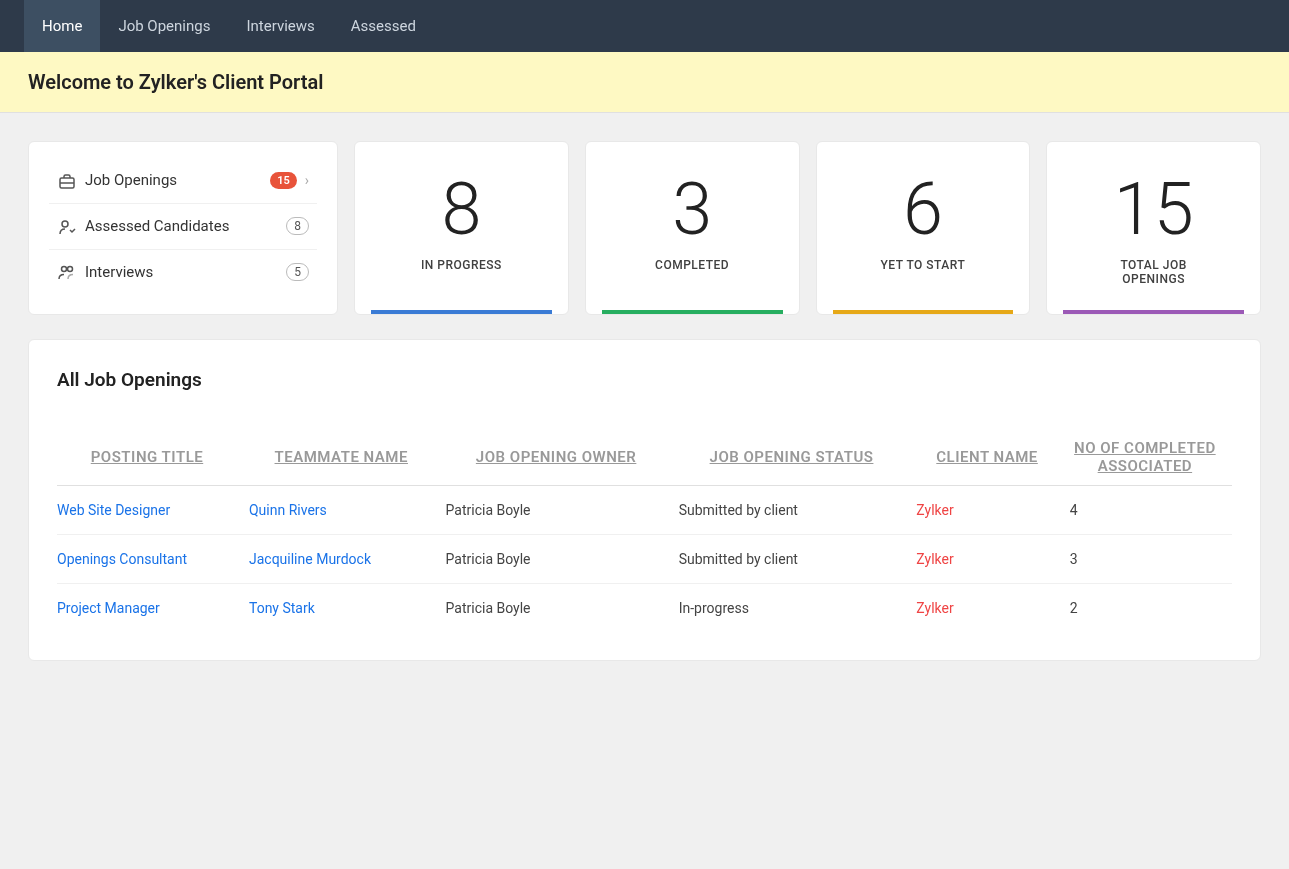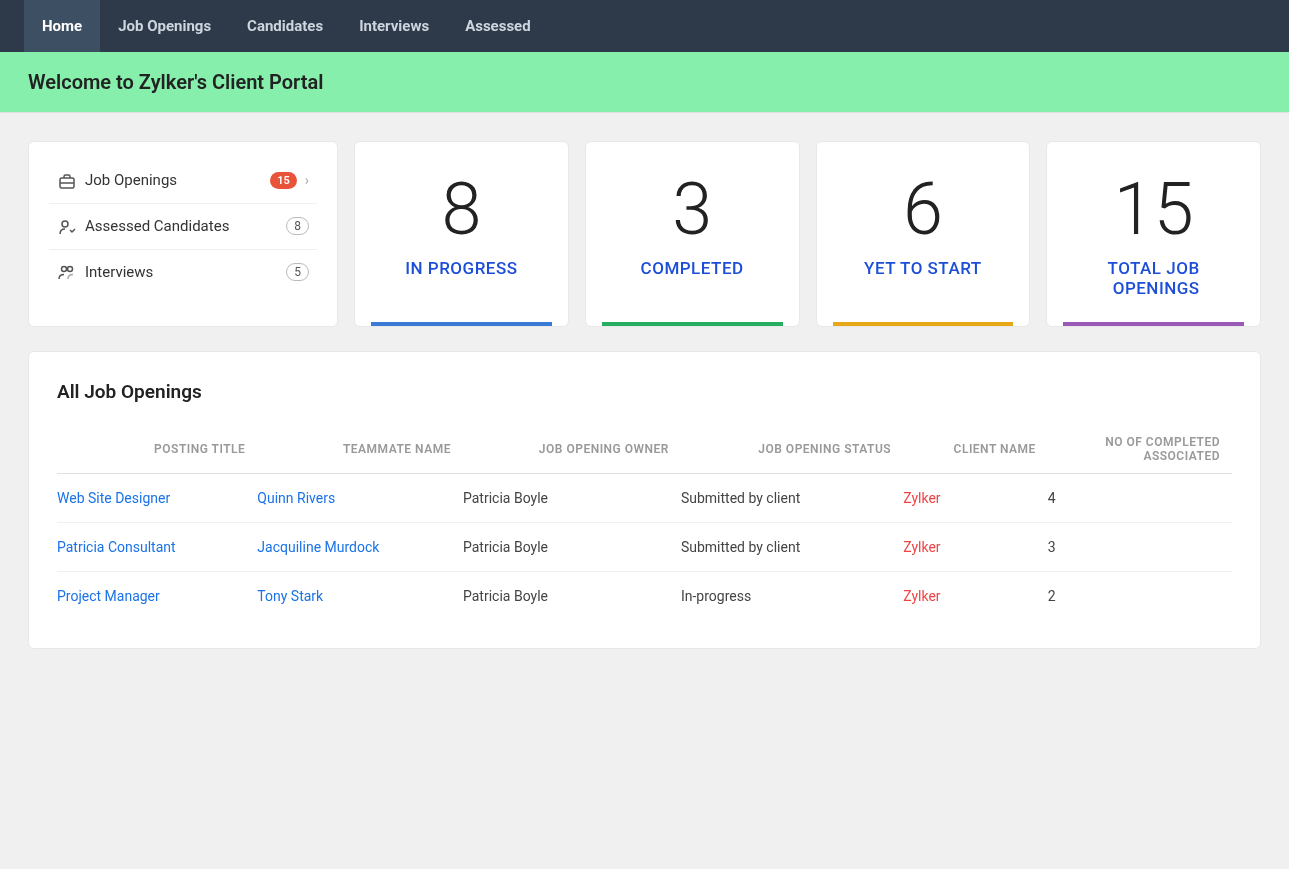--- a/index.html
+++ b/index.html
@@ -11,40 +11,39 @@
       width: 1289px;
     }
 
     
     nav {
       background: #2e3a4a;
       display: flex;
       align-items: center;
       padding: 0 24px;
       height: 52px;
-      font-weight: bold;
     }
     .nav-item {
       color: #cdd5de;
       padding: 0 18px;
       height: 52px;
       display: flex;
       align-items: center;
       font-size: 15px;
       cursor: pointer;
       text-decoration: none;
     }
     .nav-item.active {
       background: #3d4f62;
       color: #fff;
     }
 
     
     .page-header {
-      background: #86efac;
+      background: #fef9c3;
       padding: 18px 28px;
       border-bottom: 1px solid #e0e0e0;
     }
     .page-header h1 {
       font-size: 20px;
       font-weight: 600;
       color: #222;
     }
 
     
@@ -133,24 +132,24 @@
       overflow: hidden;
     }
     .stat-number {
       font-size: 72px;
       font-weight: 300;
       color: #222;
       line-height: 1;
       margin-bottom: 12px;
     }
     .stat-label {
-      font-size: 17px;
-      color: #1d4ed8;
+      font-size: 12px;
+      color: #404040;
       letter-spacing: 0.5px;
-      text-align: right;
+      text-align: center;
       margin-bottom: 24px;
       font-weight: 500;
     }
     .stat-bar {
       width: 100%;
       height: 4px;
       margin-top: auto;
     }
     .bar-blue { background: #3a7bd5; }
     .bar-green { background: #27ae60; }
@@ -161,36 +160,37 @@
     .table-section {
       background: #fff;
       border-radius: 6px;
       border: 1px solid #e8e8e8;
       padding: 28px 28px;
     }
     .table-section h2 {
       font-size: 19px;
       font-weight: 600;
       color: #222;
-      margin-bottom: 24px;
+      margin-bottom: 40px;
     }
     table {
       width: 100%;
       border-collapse: collapse;
     }
     thead tr {
       border-bottom: 1px solid #e0e0e0;
     }
     thead th {
-      font-size: 12px;
+      font-size: 15px;
       color: #999;
       font-weight: 600;
       letter-spacing: 0.5px;
-      text-align: right;
+      text-align: center;
       padding: 8px 12px 10px 0;
+      text-decoration: underline;
     }
     tbody tr {
       border-bottom: 1px solid #f0f0f0;
       margin-left: 44px;
     }
     tbody tr:last-child {
       border-bottom: none;
     }
     tbody td {
       padding: 16px 12px 16px 0;
@@ -215,21 +215,20 @@
       display: inline-block;
       vertical-align: middle;
     }
   </style>
 </head>
 <body>
 
 <nav>
   <a class="nav-item active">Home</a>
   <a class="nav-item">Job Openings</a>
-  <a class="nav-item">Candidates</a>
   <a class="nav-item">Interviews</a>
   <a class="nav-item">Assessed</a>
 </nav>
 
 <div class="page-header">
   <h1>Welcome to Zylker's Client Portal</h1>
 </div>
 
 <div class="main">
 
@@ -316,21 +315,21 @@
       <tbody id="table-body">
       <tr>
             <td><a class="link-blue">Web Site Designer</a></td>
             <td><a class="link-blue">Quinn Rivers</a></td>
             <td>Patricia Boyle</td>
             <td>Submitted by client</td>
             <td><a class="link-orange">Zylker</a></td>
             <td>4</td>
           </tr>
           <tr>
-            <td><a class="link-blue">Patricia Consultant</a></td>
+            <td><a class="link-blue">Openings Consultant</a></td>
             <td><a class="link-blue">Jacquiline Murdock</a></td>
             <td>Patricia Boyle</td>
             <td>Submitted by client</td>
             <td><a class="link-orange">Zylker</a></td>
             <td>3</td>
           </tr>
           <tr>
             <td><a class="link-blue">Project Manager</a></td>
             <td><a class="link-blue">Tony Stark</a></td>
             <td>Patricia Boyle</td>

